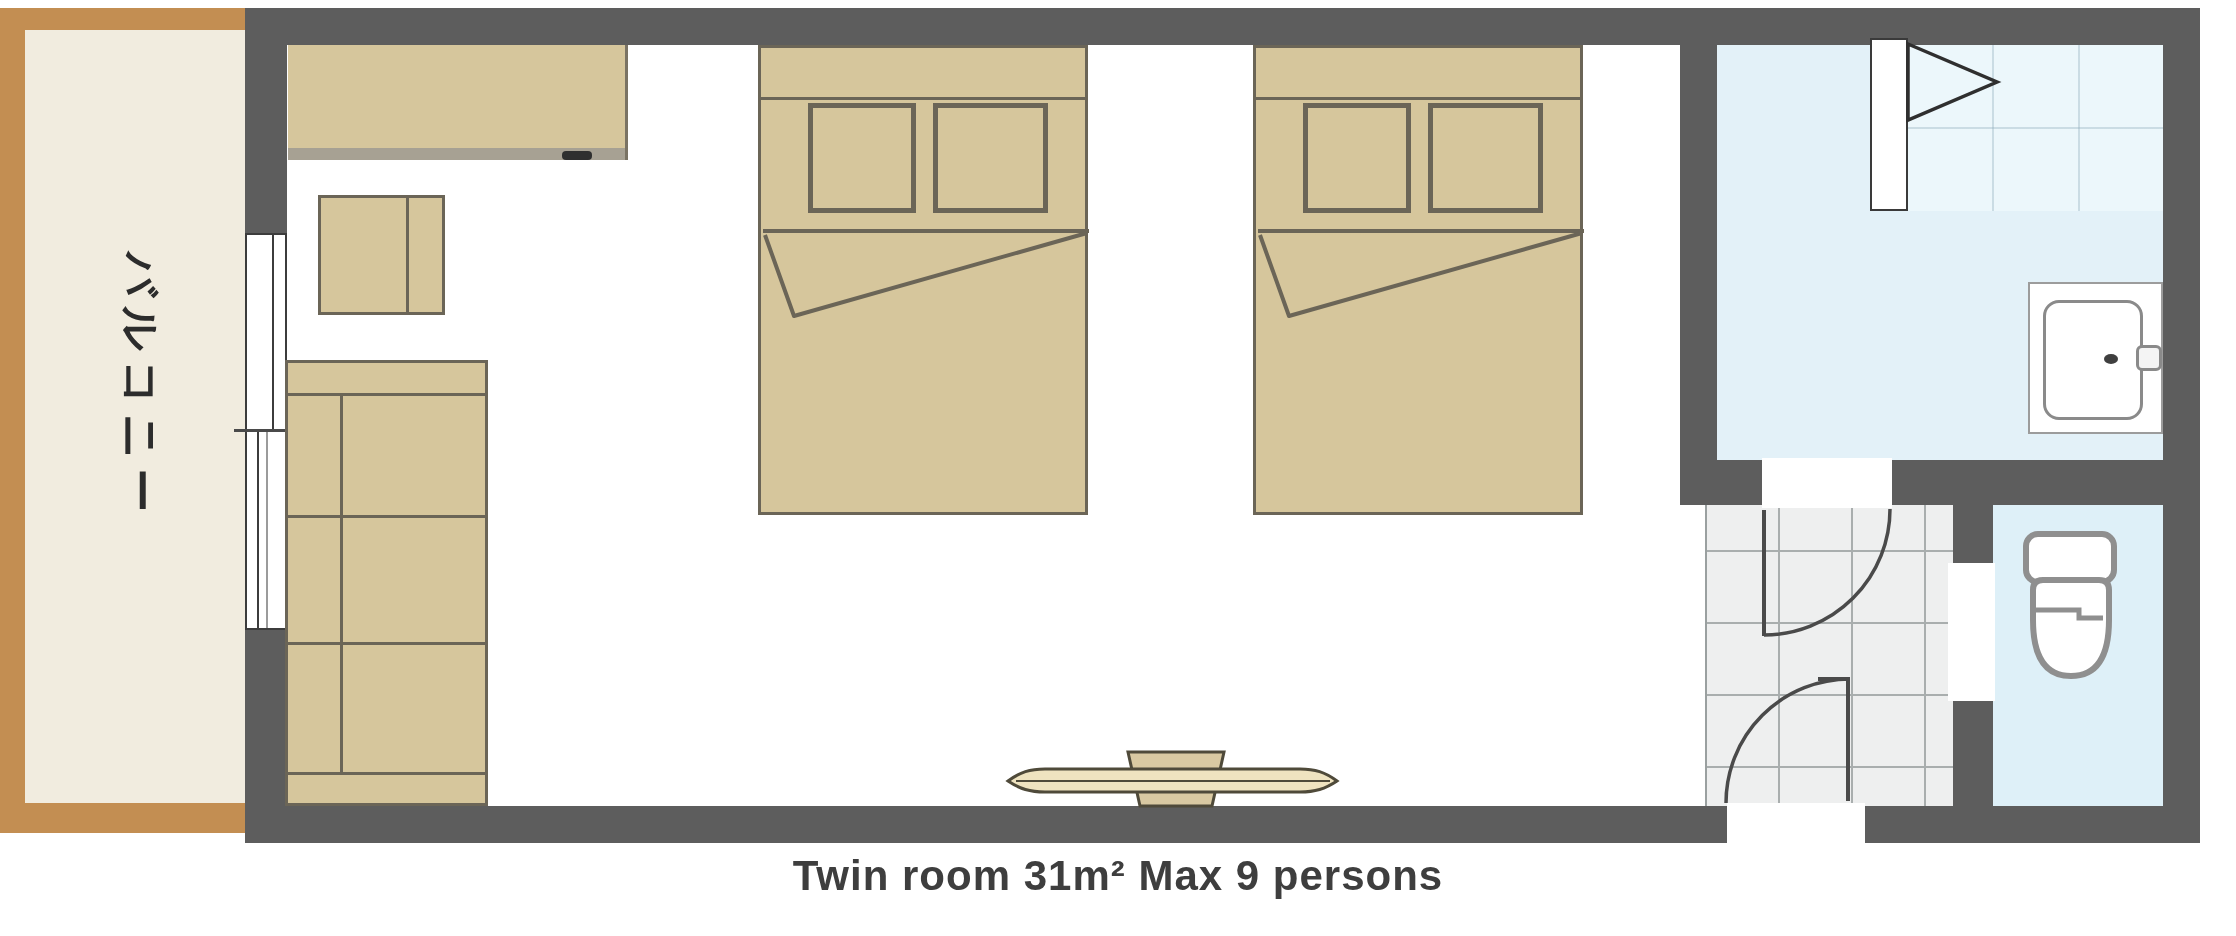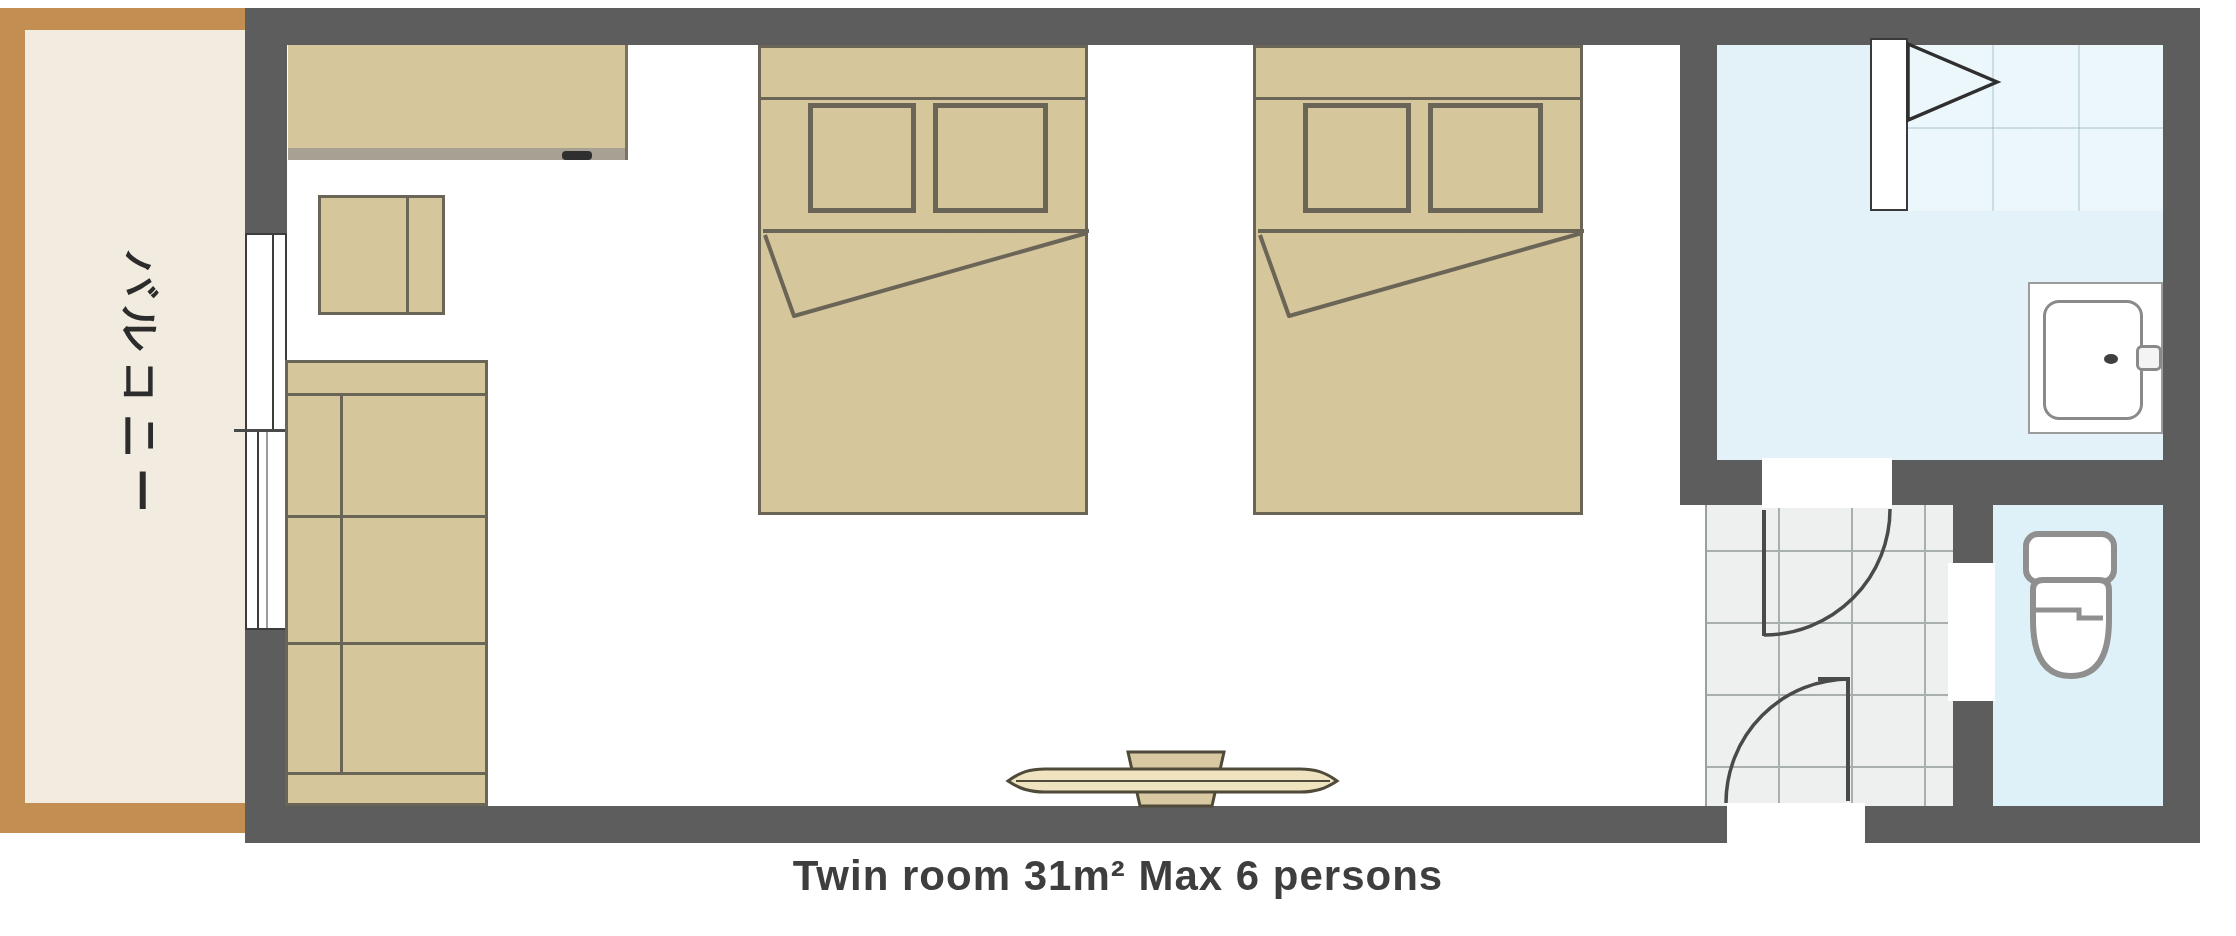--- a/index.html
+++ b/index.html
@@ -158,15 +158,15 @@
     <polygon points="1128,752 1224,752 1212,806 1140,806" fill="#d9c9a2" stroke="#4f4a3a" stroke-width="3"></polygon>
     <path d="M 1008 781 C 1020 772 1030 769 1045 769 H 1300 C 1315 769 1325 772 1337 781
              C 1325 789 1315 792 1300 792 H 1045 C 1030 792 1020 789 1008 781 Z" fill="#efe3c0" stroke="#4f4a3a" stroke-width="3"></path>
     <path d="M 1016 781 H 1330" stroke="#4f4a3a" stroke-width="2" fill="none"></path>
 
     <rect x="2026" y="534" width="88" height="48" rx="12" fill="#ffffff" stroke="#8f8f8f" stroke-width="6"></rect>
     <path d="M 2033 590 q 0 -10 10 -10 h 56 q 10 0 10 10 v 30 q 0 56 -38 56 q -38 0 -38 -56 Z" fill="#ffffff" stroke="#8f8f8f" stroke-width="6"></path>
     <path d="M 2035 610 h 44 v 8 h 24" fill="none" stroke="#8f8f8f" stroke-width="5"></path>
   </svg>
 
-  <div class="abs" id="caption">Twin room 31m² Max 6 persons</div>
+  <div class="abs" id="caption">Twin room 31m² Max 9 persons</div>
 
 </div>
 
 </body></html>

